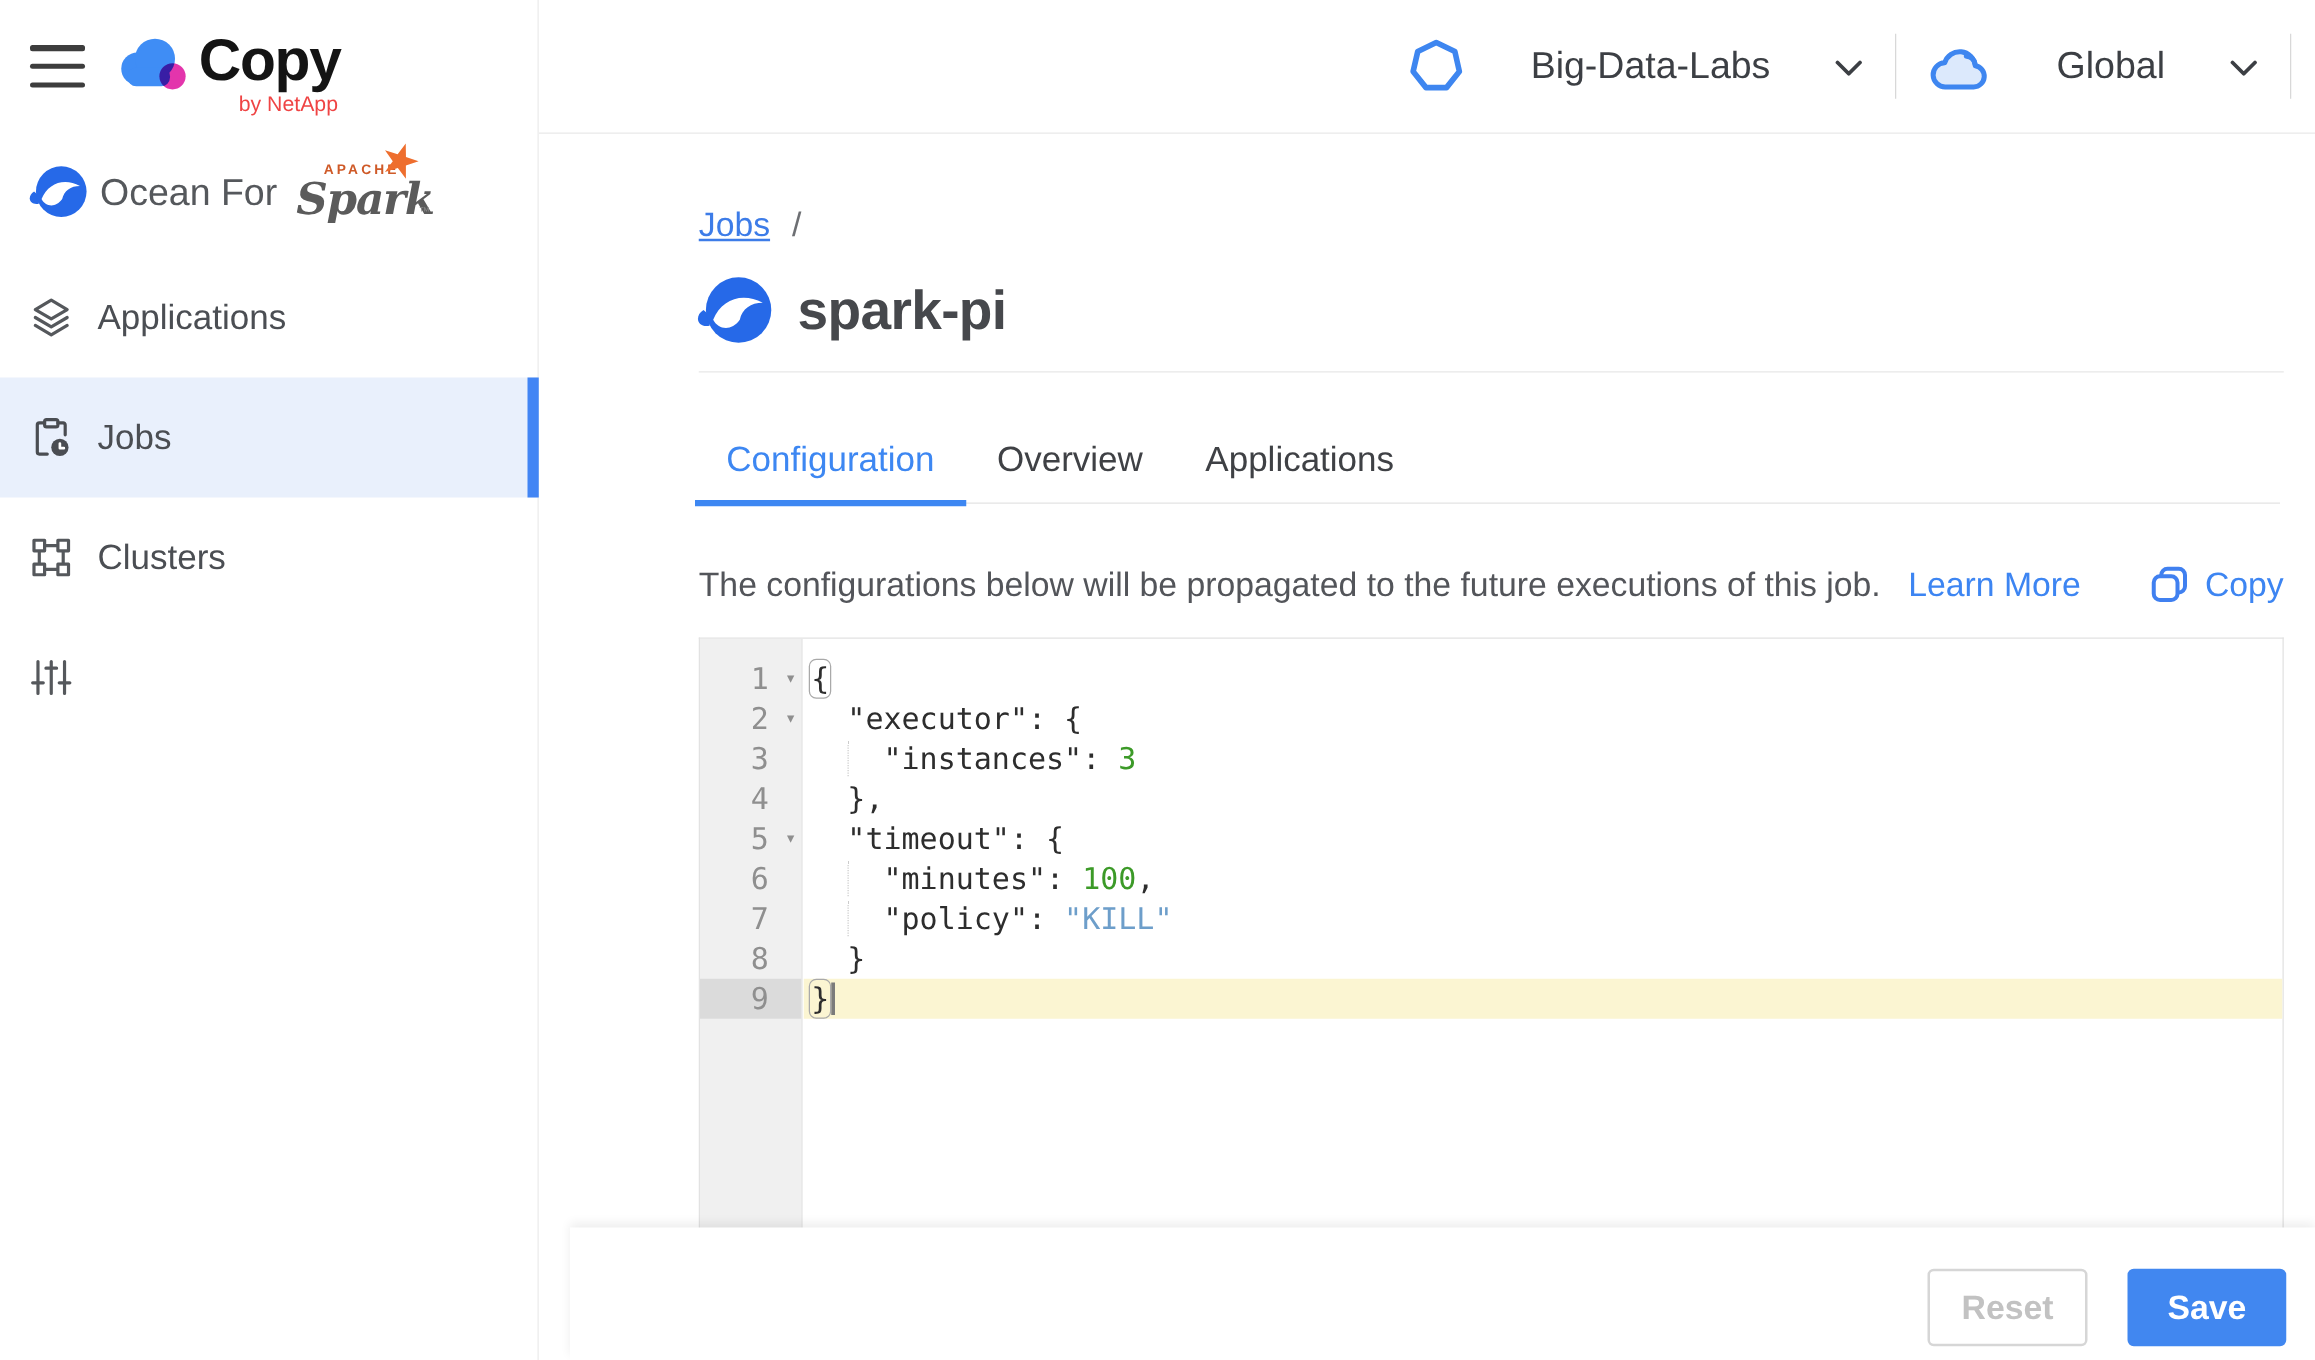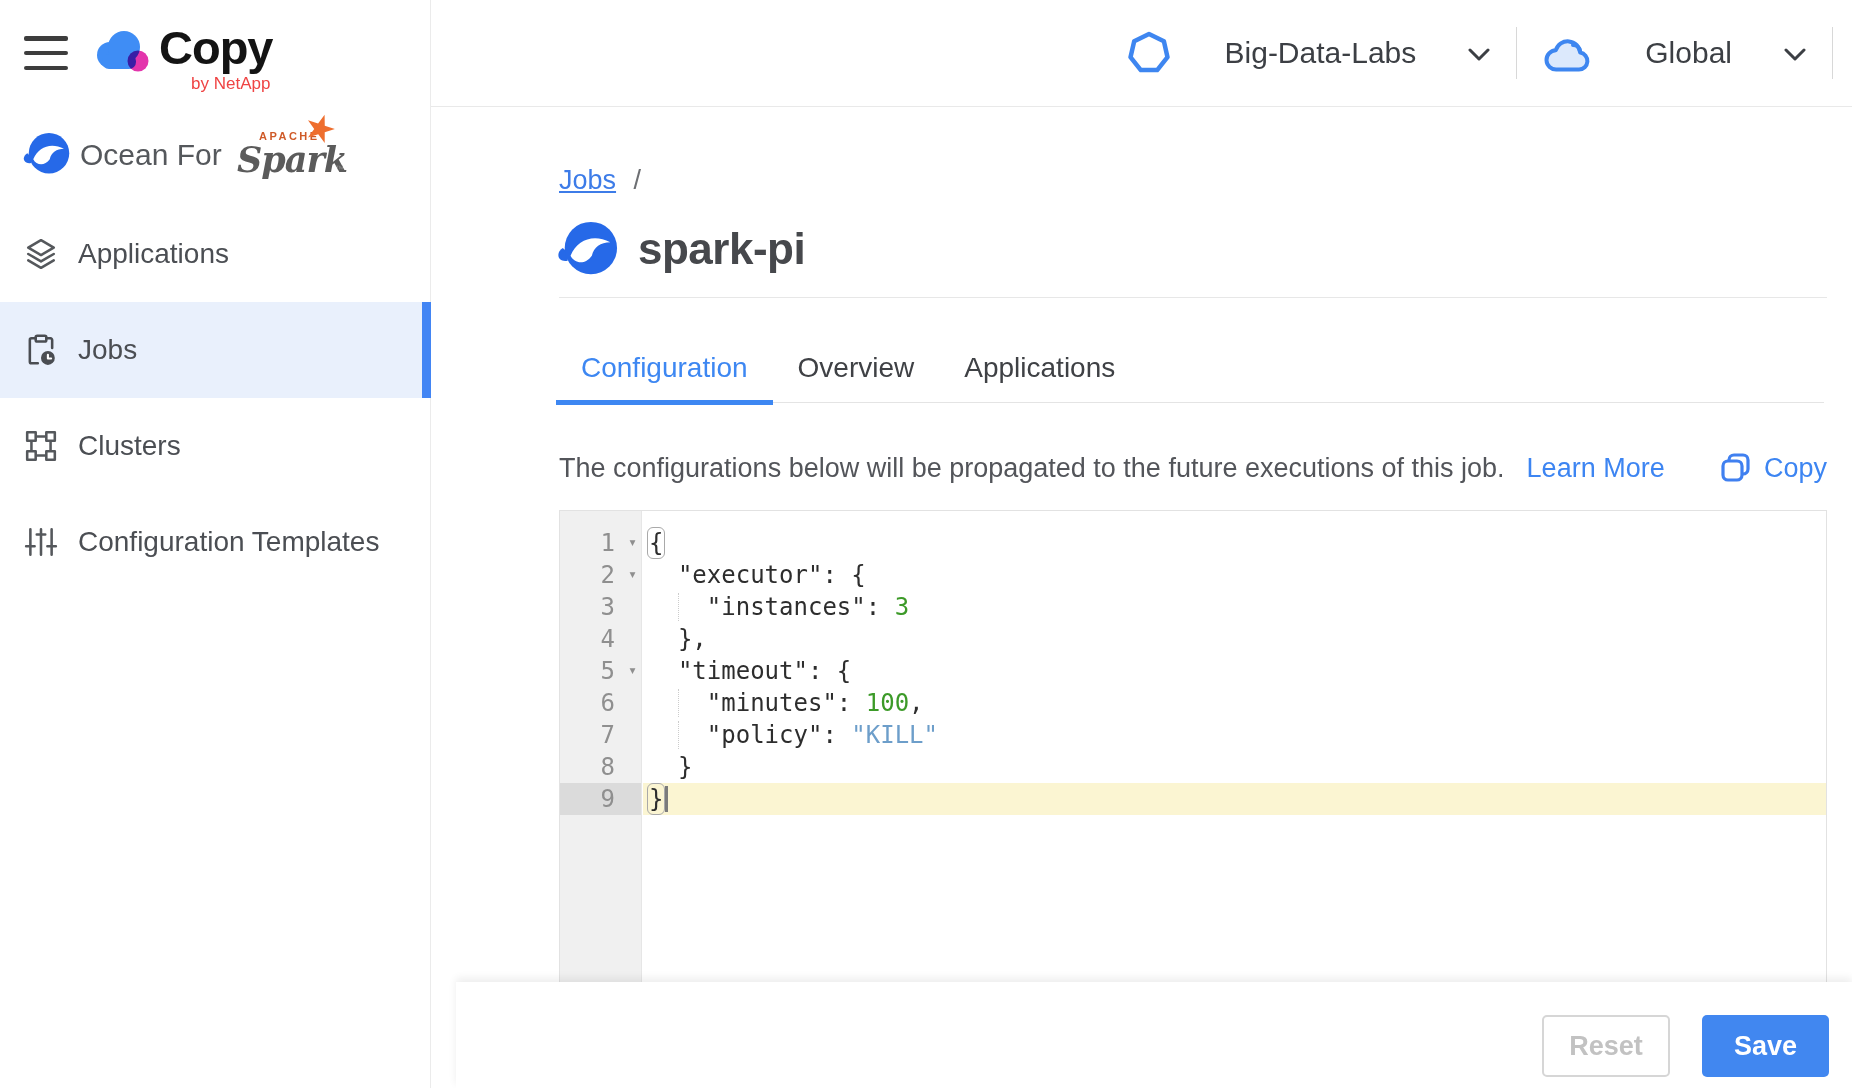--- a/index.html
+++ b/index.html
@@ -168,21 +168,20 @@
       </span>
       <span class="nlabel">Clusters</span>
     </div>
     <div class="nav-item">
       <span class="nicon">
         <svg width="34" height="34" viewBox="0 0 32 32" fill="none" stroke="#55585c" stroke-width="2.4" stroke-linecap="round">
           <path d="M6 4 V28 M16 4 V28 M26 4 V28"></path>
           <path d="M2 20 H10 M12 9 H20 M22 20 H30"></path>
         </svg>
       </span>
-      <span class="nlabel">Configuration Templates</span>
     </div>
   </div>
 </div>
 
 <div class="header">
   <div class="hgroup">
     <svg width="48" height="48" viewBox="0 0 48 48" fill="none" stroke="#3e86f0" stroke-width="4.5" stroke-linejoin="round">
       <polygon points="24,5 38.9,12.2 42.5,28.2 32.2,41.1 15.8,41.1 5.5,28.2 9.2,12.2"></polygon>
     </svg>
     <span class="hlabel">Big-Data-Labs</span>

